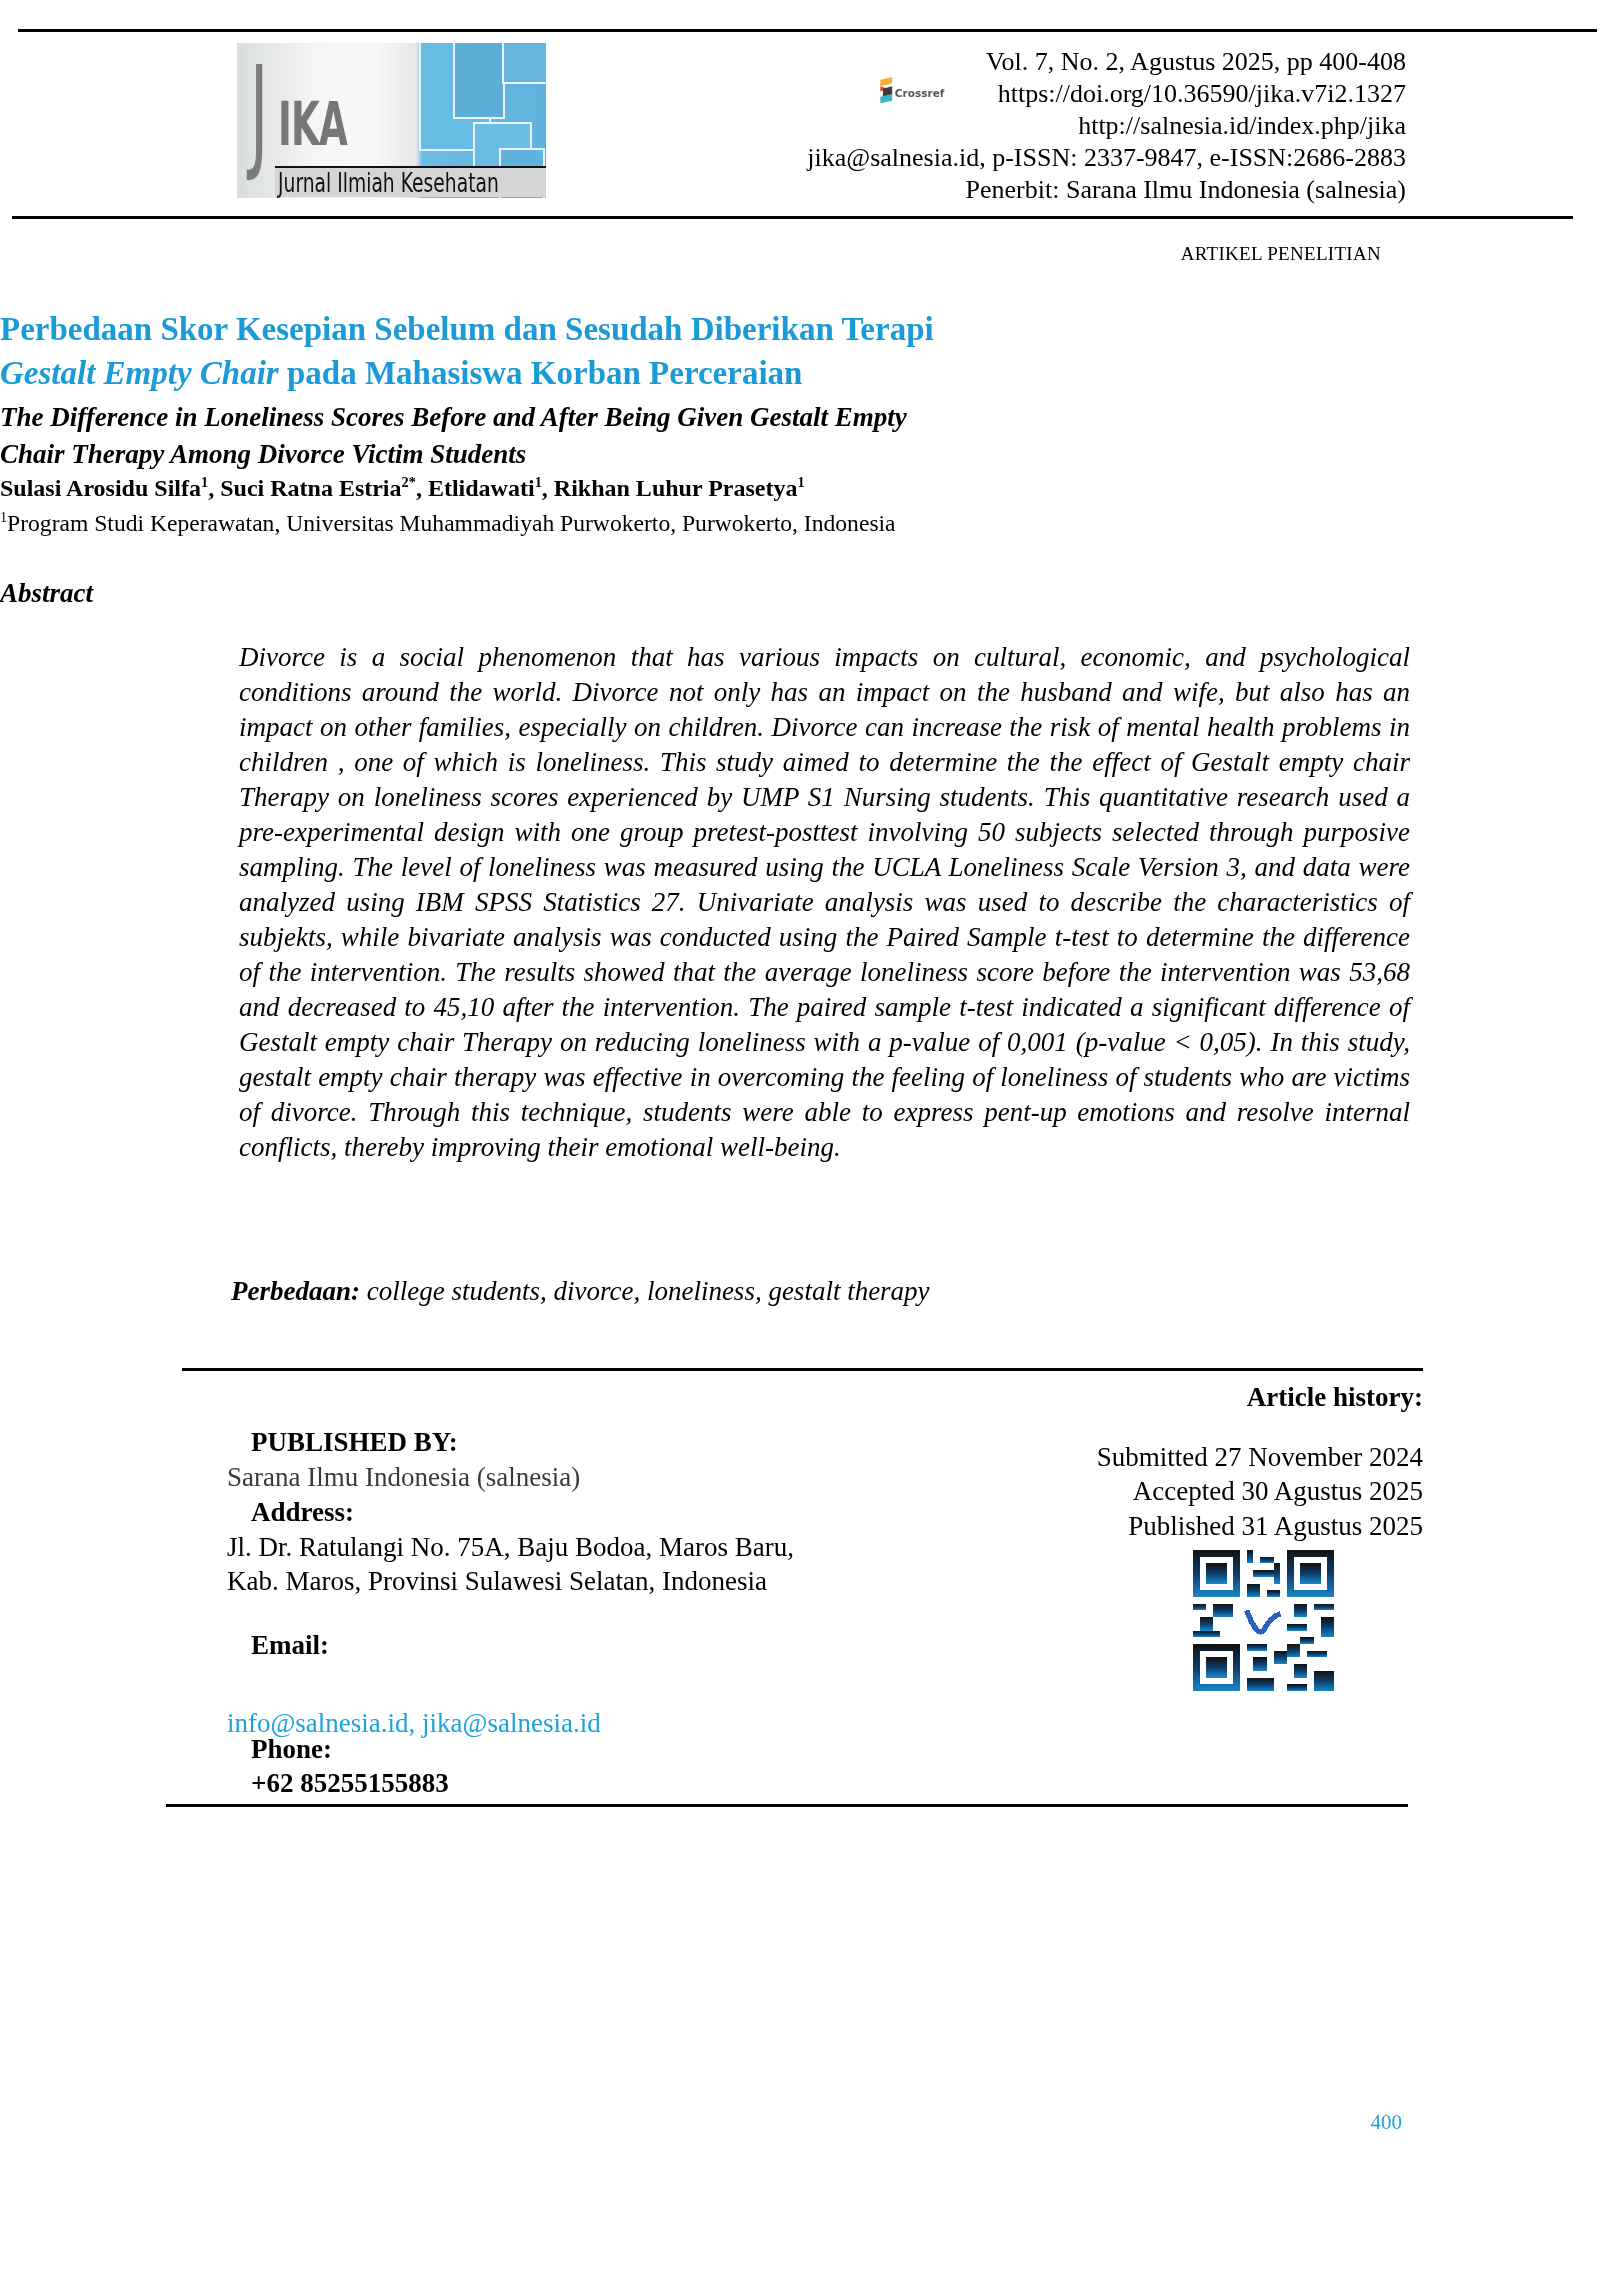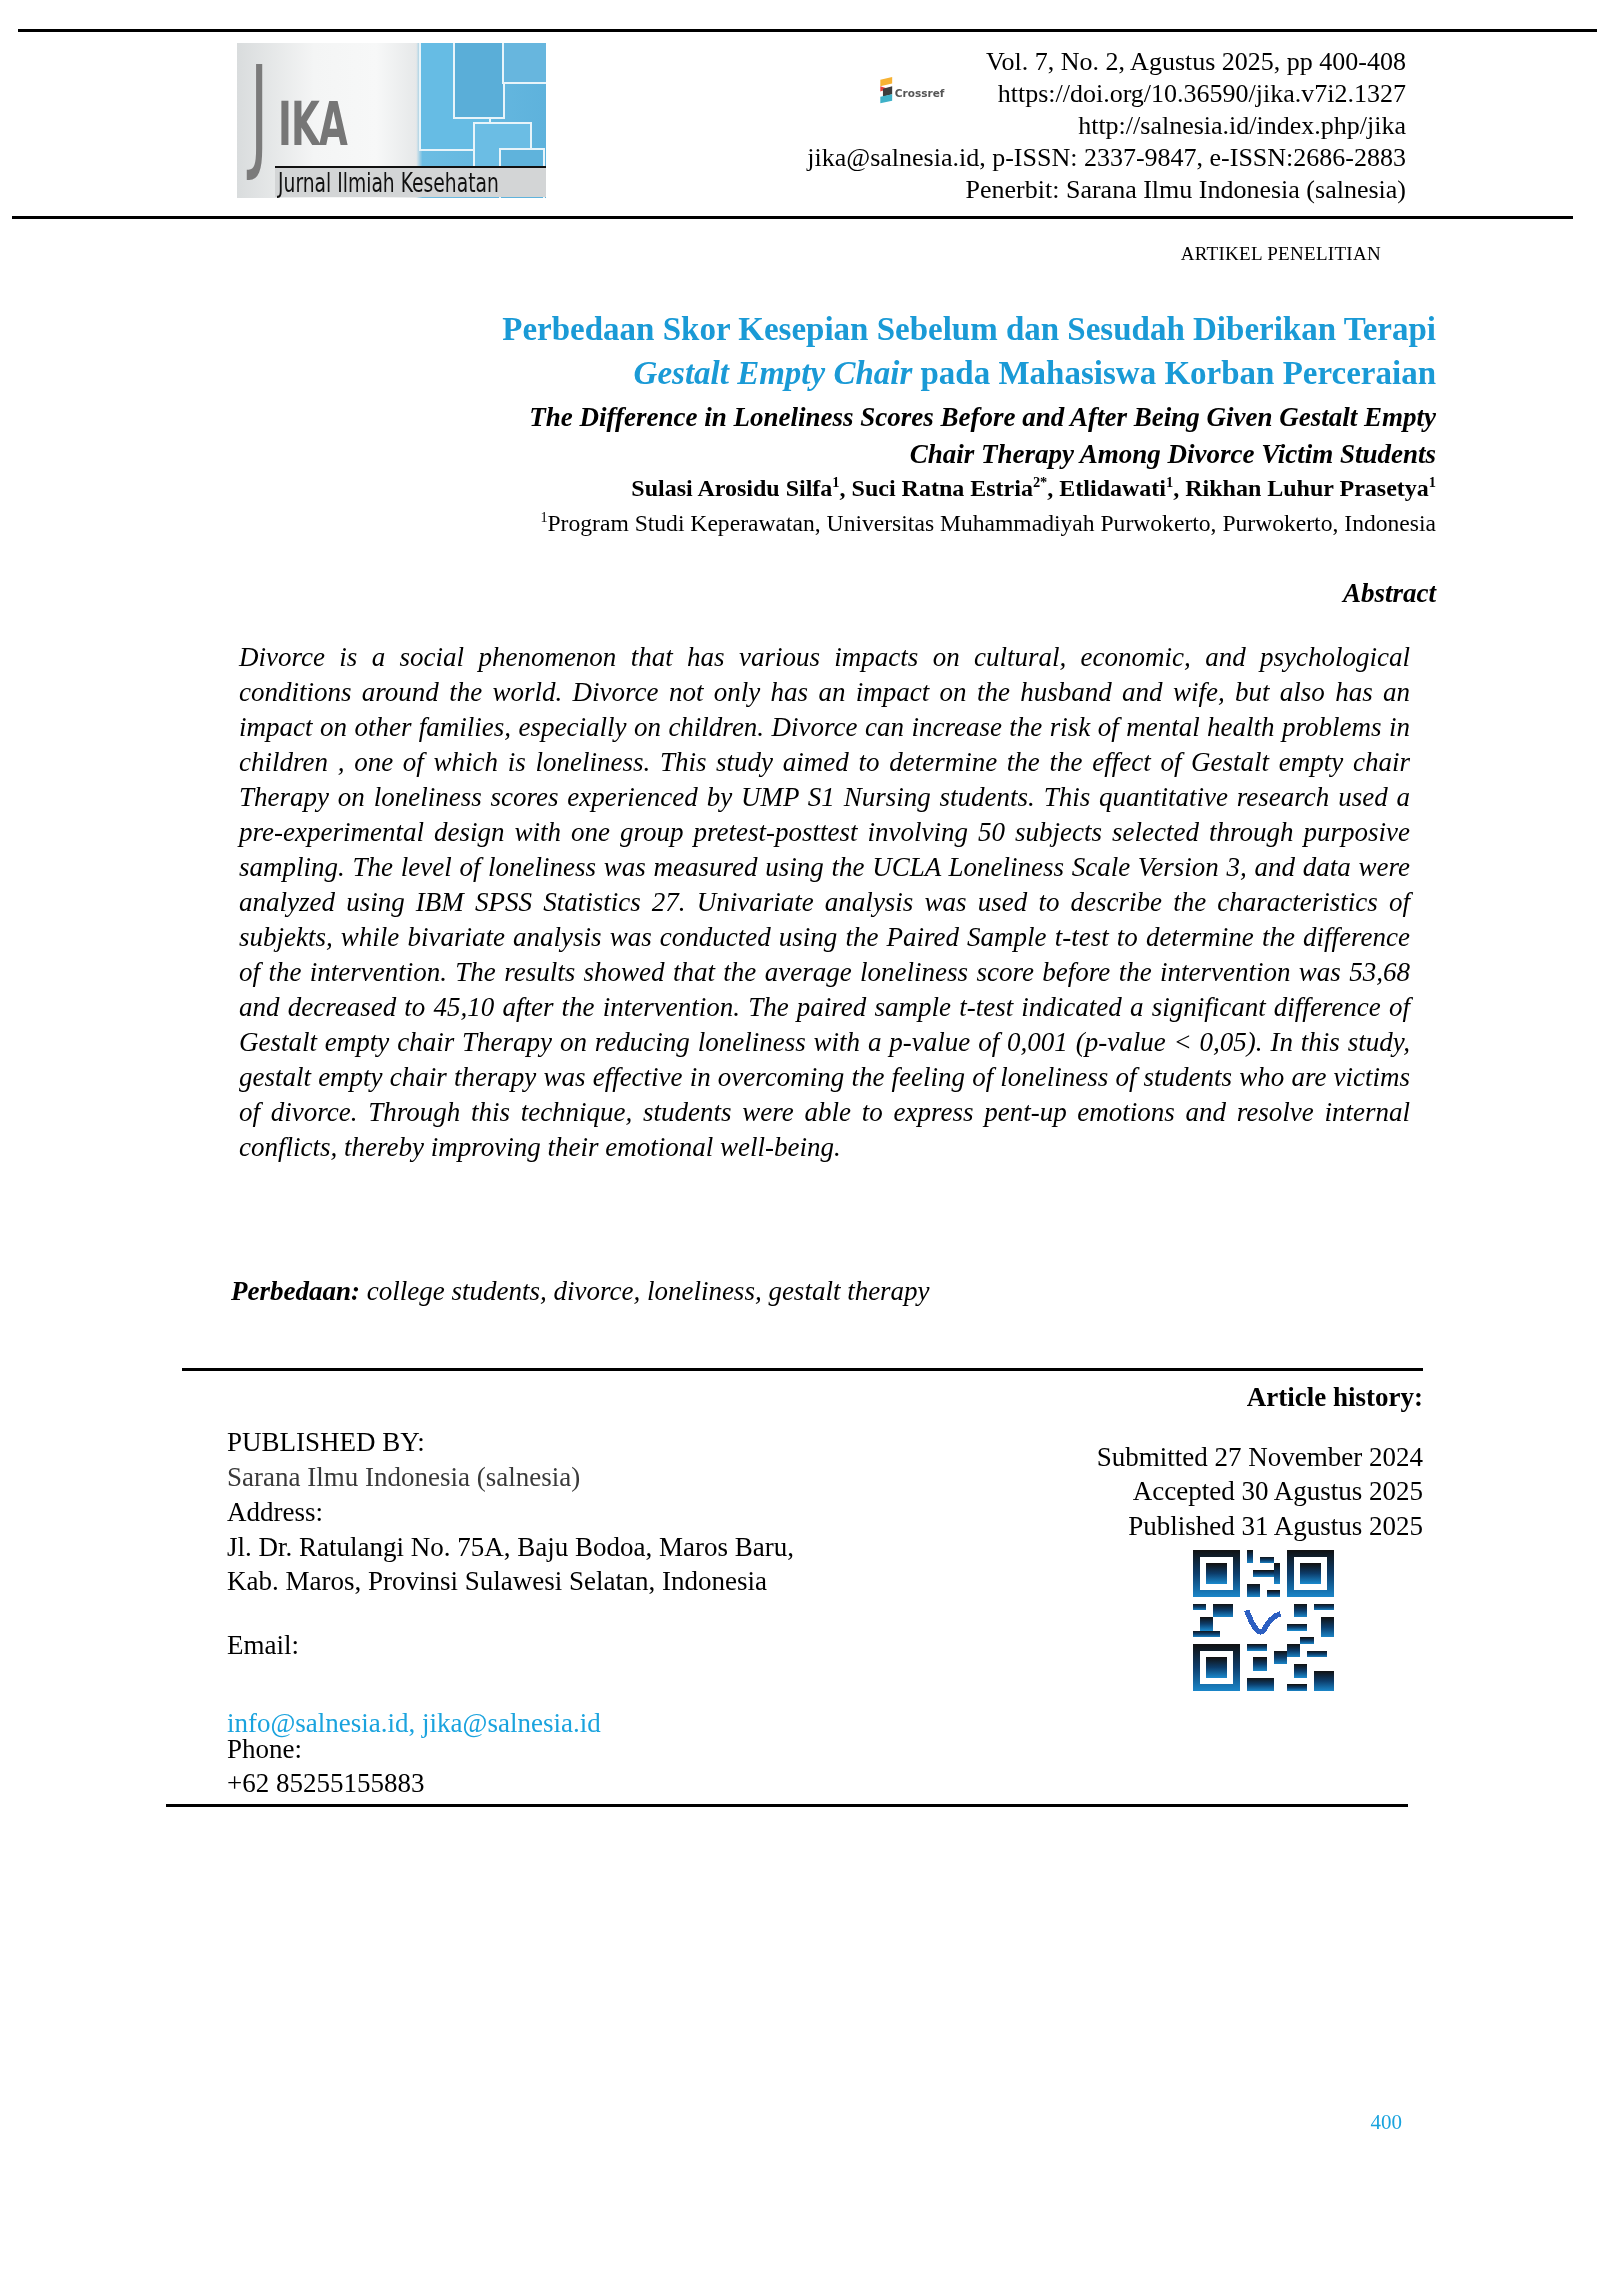--- a/index.html
+++ b/index.html
@@ -16,34 +16,34 @@
   .logo .IKA { position: absolute; left: 41px; top: 51px; font-family: "DejaVu Sans", sans-serif; font-weight: bold; font-size: 60px; color: #767676; line-height: 1; transform: scaleX(0.62); transform-origin: left top; letter-spacing: -1.3px; }
   .logo .band { position: absolute; left: 38px; top: 123px; width: 286px; height: 29px; background: #d3d5d6; border-top: 2px solid #111; }
   .logo .band span { position: absolute; left: 2.6px; top: 0px; font-family: "DejaVu Sans", sans-serif; font-size: 26px; color: #111; white-space: nowrap; transform: scaleX(0.72); transform-origin: left top; }
 
   
   .hdr { right: 218px; text-align: right; font-size: 26px; line-height: 1; white-space: nowrap; }
   .crossref { position: absolute; left: 879px; top: 77px; width: 79px; height: 29px; }
 
   .artikel { right: 243px; top: 243px; font-size: 19px; font-weight: normal; letter-spacing: 0.3px; }
 
-  .center { left: 0; width: 1436px; text-align: right; white-space: nowrap; }
+  .center { left: 0; width: 1436px; text-align: left; white-space: nowrap; }
   .title { font-size: 33px; font-weight: bold; color: #1a9ad6; line-height: 1; }
   .subtitle { font-size: 27px; font-weight: bold; font-style: italic; line-height: 1; }
   .authors { font-size: 24px; font-weight: bold; line-height: 1; }
   .affil { font-size: 23.6px; line-height: 1; }
   sup { font-size: 60%; vertical-align: super; line-height: 0; }
 
   .abstract-h { font-size: 27px; font-weight: bold; font-style: italic; }
   .abstract-body { left: 231px; top: 640px; width: 1171px; font-size: 27px; font-style: italic; line-height: 35px; text-align: justify; margin-left: 8px; }
   .keywords { left: 231px; top: 1276px; font-size: 27px; font-style: italic; white-space: nowrap; }
   .keywords b { font-weight: bold; }
 
   .foot-left { left: 227px; font-size: 27px; line-height: 1; white-space: nowrap; }
-  .foot-left.bold { font-weight: normal; }
+  .foot-left.bold { font-weight: bold; margin-left: 24px; }
   .foot-left.gray { color: #3a3a3a; }
   .foot-left.link { color: #1aa3de; }
   .foot-right { right: 201px; font-size: 27px; line-height: 1; text-align: right; white-space: nowrap; }
 
   .qr { position: absolute; left: 1193px; top: 1550px; width: 141px; height: 141px; }
   .pagenum { right: 222px; top: 2110px; font-size: 21px; color: #1aa3de; }
 </style>
 </head>
 <body>
 

